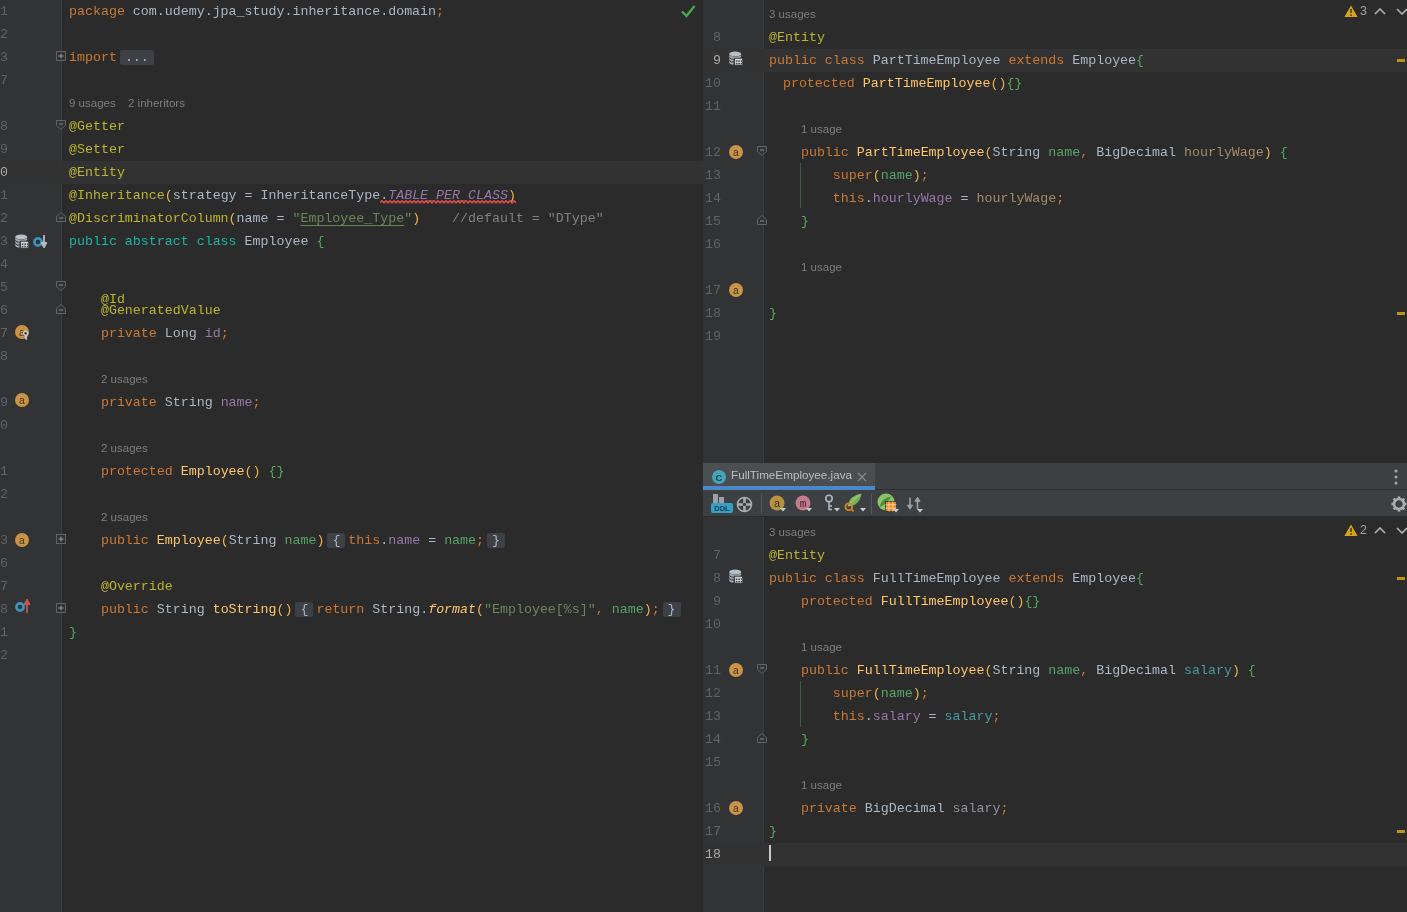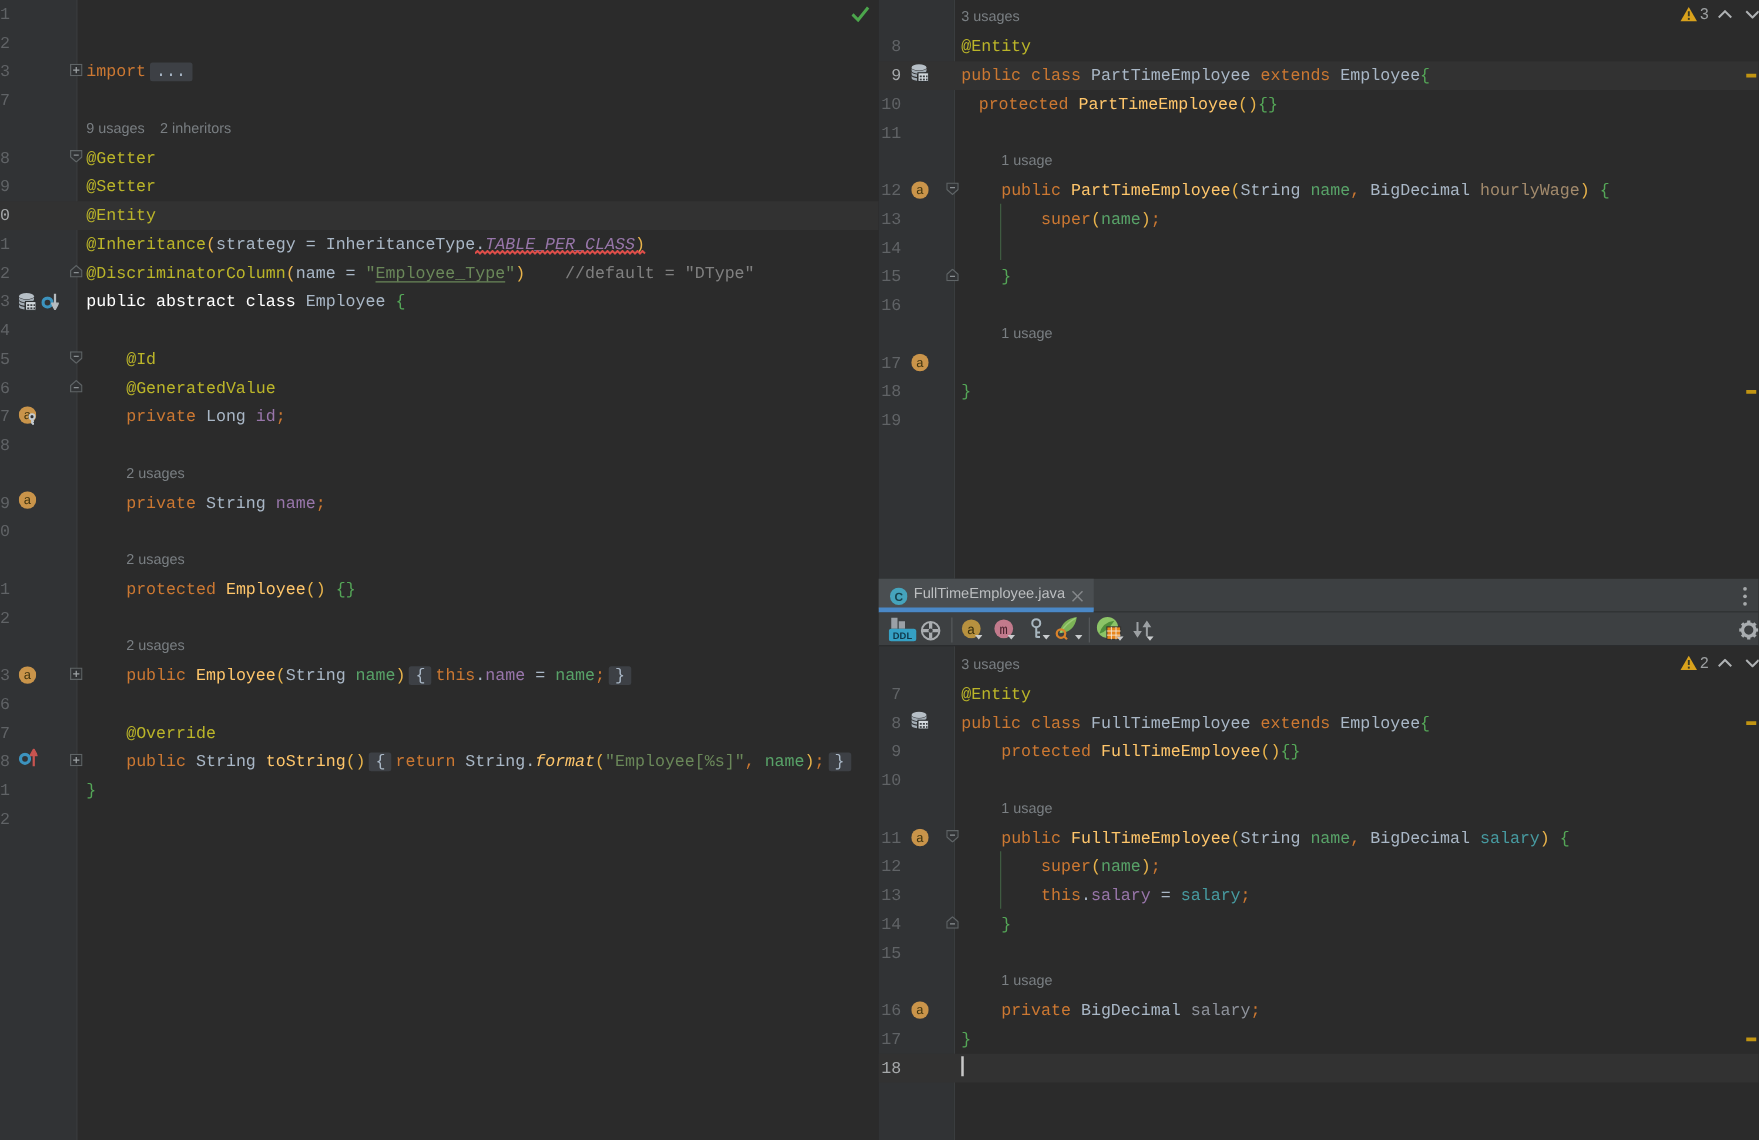--- a/index.html
+++ b/index.html
@@ -10,28 +10,29 @@
 .fx{background:#3D4045;padding:0 5px;margin:0 -5px;border-radius:2px}
 .it{font-style:italic}
 .wavy{}
 .unl{text-decoration:underline solid #6A8759 1px;text-underline-offset:3px}
 </style></head><body>
 <div id="root">
 <div class="abs" style="left:0px;top:0px;width:61px;height:912px;background:#313335;"></div>
 <div class="abs" style="left:61px;top:0px;width:1px;height:912px;background:#3A3D3F;"></div>
 <div class="abs" style="left:0px;top:161px;width:703px;height:23px;background:#323232;"></div>
 <div class="abs" style="left:61.5px;top:161px;width:641px;height:23px;background:#323232;"></div>
+<div class="row" style="left:69px;top:0px"><span style="color:#CC7832">package</span><span style="color:#A9B7C6"> com.udemy.jpa_study.inheritance.domain</span><span style="color:#CC7832">;</span></div>
 <div class="row" style="left:69px;top:46px"><span style="color:#CC7832">import</span><span style="color:#A9B7C6"> </span><span class="fx" style="color:#A9B7C6">...</span></div>
 <div class="row" style="left:69px;top:115px"><span style="color:#BBB529">@Getter</span></div>
 <div class="row" style="left:69px;top:138px"><span style="color:#BBB529">@Setter</span></div>
 <div class="row" style="left:69px;top:161px"><span style="color:#BBB529">@Entity</span></div>
 <div class="row" style="left:69px;top:207px"><span style="color:#BBB529">@DiscriminatorColumn</span><span style="color:#E8B34B">(</span><span style="color:#A9B7C6">name = </span><span style="color:#6A8759">"<span class="unl">Employee_Type</span>"</span><span style="color:#E8B34B">)</span><span style="color:#A9B7C6">    </span><span style="color:#808080">//default = "DType"</span></div>
 <div class="row" style="left:69px;top:184px"><span style="color:#BBB529">@Inheritance</span><span style="color:#E8B34B">(</span><span style="color:#A9B7C6">strategy = InheritanceType</span><span class="wavy"><span style="color:#A9B7C6">.</span><span class="it" style="color:#9876AA">TABLE_PER_CLASS</span></span><span style="color:#E8B34B">)</span></div>
-<div class="row" style="left:69px;top:230px"><span style="color:#ffffff">public abstract class</span><span style="color:#A9B7C6"> Employee </span><span style="color:#55A758">{</span></div>
-<div class="row" style="left:69px;top:276px"><span style="color:#A9B7C6">    </span><span style="color:#BBB529">@Id</span></div>
+<div class="row" style="left:69px;top:230px"><span style="color:#14b8a6">public abstract class</span><span style="color:#A9B7C6"> Employee </span><span style="color:#55A758">{</span></div>
+<div class="row" style="left:69px;top:288px"><span style="color:#A9B7C6">    </span><span style="color:#BBB529">@Id</span></div>
 <div class="row" style="left:69px;top:299px"><span style="color:#A9B7C6">    </span><span style="color:#BBB529">@GeneratedValue</span></div>
 <div class="row" style="left:69px;top:322px"><span style="color:#A9B7C6">    </span><span style="color:#CC7832">private</span><span style="color:#A9B7C6"> Long </span><span style="color:#9876AA">id</span><span style="color:#CC7832">;</span></div>
 <div class="row" style="left:69px;top:391px"><span style="color:#A9B7C6">    </span><span style="color:#CC7832">private</span><span style="color:#A9B7C6"> String </span><span style="color:#9876AA">name</span><span style="color:#CC7832">;</span></div>
 <div class="row" style="left:69px;top:460px"><span style="color:#A9B7C6">    </span><span style="color:#CC7832">protected</span><span style="color:#A9B7C6"> </span><span style="color:#FFC66B">Employee</span><span style="color:#E8B34B">()</span><span style="color:#A9B7C6"> </span><span style="color:#55A758">{}</span></div>
 <div class="row" style="left:69px;top:529px"><span style="color:#A9B7C6">    </span><span style="color:#CC7832">public</span><span style="color:#A9B7C6"> </span><span style="color:#FFC66B">Employee</span><span style="color:#E8B34B">(</span><span style="color:#A9B7C6">String </span><span style="color:#58A268">name</span><span style="color:#E8B34B">)</span><span style="color:#A9B7C6"> </span><span class="fx" style="color:#A9B7C6">{</span><span style="color:#A9B7C6"> </span><span style="color:#CC7832">this</span><span style="color:#A9B7C6">.</span><span style="color:#9876AA">name</span><span style="color:#A9B7C6"> = </span><span style="color:#58A268">name</span><span style="color:#CC7832">;</span><span style="color:#A9B7C6"> </span><span class="fx" style="color:#A9B7C6">}</span></div>
 <div class="row" style="left:69px;top:575px"><span style="color:#A9B7C6">    </span><span style="color:#BBB529">@Override</span></div>
 <div class="row" style="left:69px;top:598px"><span style="color:#A9B7C6">    </span><span style="color:#CC7832">public</span><span style="color:#A9B7C6"> String </span><span style="color:#FFC66B">toString</span><span style="color:#E8B34B">()</span><span style="color:#A9B7C6"> </span><span class="fx" style="color:#A9B7C6">{</span><span style="color:#A9B7C6"> </span><span style="color:#CC7832">return</span><span style="color:#A9B7C6"> String.</span><span class="it" style="color:#FFC66B">format</span><span style="color:#E8B34B">(</span><span style="color:#6A8759">"Employee[%s]"</span><span style="color:#CC7832">,</span><span style="color:#A9B7C6"> </span><span style="color:#58A268">name</span><span style="color:#E8B34B">)</span><span style="color:#CC7832">;</span><span style="color:#A9B7C6"> </span><span class="fx" style="color:#A9B7C6">}</span></div>
 <div class="row" style="left:69px;top:621px"><span style="color:#55A758">}</span></div>
 <div class="inlay" style="left:69px;top:92px;line-height:23px">9 usages</div>
 <div class="inlay" style="left:128px;top:92px;line-height:23px">2 inheritors</div>
@@ -149,20 +150,21 @@
     </svg>
 <div class="abs" style="left:703px;top:0px;width:704px;height:463px;background:#2b2b2b;"></div>
 <div class="abs" style="left:703px;top:0px;width:60px;height:463px;background:#313335;"></div>
 <div class="abs" style="left:763px;top:0px;width:1px;height:463px;background:#3A3D3F;"></div>
 <div class="abs" style="left:703px;top:48.5px;width:704px;height:23px;background:#323232;"></div>
 <div class="row" style="left:769px;top:25.5px"><span style="color:#BBB529">@Entity</span></div>
 <div class="row" style="left:769px;top:48.5px"><span style="color:#CC7832">public class</span><span style="color:#A9B7C6"> PartTimeEmployee </span><span style="color:#CC7832">extends</span><span style="color:#A9B7C6"> Employee</span><span style="color:#55A758">{</span></div>
 <div class="row" style="left:751px;top:71.5px"><span style="color:#A9B7C6">    </span><span style="color:#CC7832">protected</span><span style="color:#A9B7C6"> </span><span style="color:#FFC66B">PartTimeEmployee</span><span style="color:#E8B34B">()</span><span style="color:#55A758">{}</span></div>
 <div class="row" style="left:769px;top:140.5px"><span style="color:#A9B7C6">    </span><span style="color:#CC7832">public</span><span style="color:#A9B7C6"> </span><span style="color:#FFC66B">PartTimeEmployee</span><span style="color:#E8B34B">(</span><span style="color:#A9B7C6">String </span><span style="color:#58A268">name</span><span style="color:#CC7832">,</span><span style="color:#A9B7C6"> BigDecimal </span><span style="color:#A28A6C">hourlyWage</span><span style="color:#E8B34B">)</span><span style="color:#A9B7C6"> </span><span style="color:#55A758">{</span></div>
 <div class="row" style="left:769px;top:163.5px"><span style="color:#A9B7C6">        </span><span style="color:#CC7832">super</span><span style="color:#E8B34B">(</span><span style="color:#58A268">name</span><span style="color:#E8B34B">)</span><span style="color:#CC7832">;</span></div>
+<div class="row" style="left:769px;top:186.5px"><span style="color:#A9B7C6">        </span><span style="color:#CC7832">this</span><span style="color:#A9B7C6">.</span><span style="color:#9876AA">hourlyWage</span><span style="color:#A9B7C6"> = </span><span style="color:#A28A6C">hourlyWage</span><span style="color:#CC7832">;</span></div>
 <div class="row" style="left:769px;top:209.5px"><span style="color:#A9B7C6">    </span><span style="color:#55A758">}</span></div>
 <div class="row" style="left:769px;top:301.5px"><span style="color:#55A758">}</span></div>
 <div class="inlay" style="left:769px;top:2.5px;line-height:23px">3 usages</div>
 <div class="inlay" style="left:801px;top:117.5px;line-height:23px">1 usage</div>
 <div class="inlay" style="left:801px;top:255.5px;line-height:23px">1 usage</div>
 <div class="num" style="left:703px;top:25.5px;width:18px;color:#606366">8</div>
 <div class="num" style="left:703px;top:48.5px;width:18px;color:#A5A8AA">9</div>
 <div class="num" style="left:703px;top:71.5px;width:18px;color:#606366">10</div>
 <div class="num" style="left:703px;top:94.5px;width:18px;color:#606366">11</div>
 <div class="num" style="left:703px;top:140.5px;width:18px;color:#606366">12</div>

